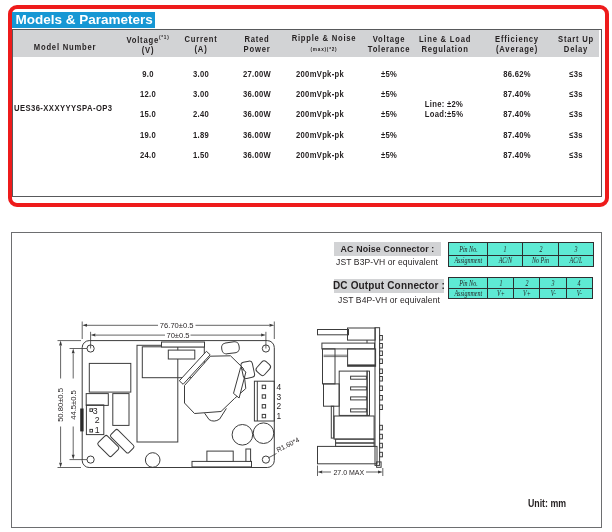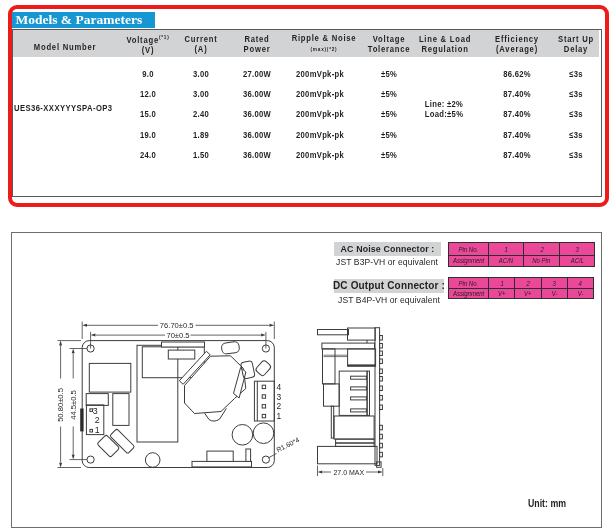--- a/index.html
+++ b/index.html
@@ -5,23 +5,23 @@
   html,body{margin:0;padding:0;background:#fff;}
   #page{position:relative;width:612px;height:532px;background:#fff;overflow:hidden;
         font-family:"Liberation Sans",sans-serif;color:#231f20;}
   .abs{position:absolute;}
   .c{position:absolute;transform:translate(-50%,-50%) scaleX(0.85);font-weight:bold;
      font-size:9px;letter-spacing:0.35px;white-space:nowrap;color:#231f20;line-height:10px;text-align:center;}
   .hd{position:absolute;transform:translate(-50%,-50%) scaleX(0.85);font-weight:bold;
       font-size:9px;letter-spacing:0.9px;white-space:nowrap;color:#231f20;line-height:9.5px;text-align:center;}
   .bluebar{position:absolute;background:#1697d4;color:#fff;font-weight:bold;
            font-size:13.5px;line-height:16.5px;padding-left:4px;white-space:nowrap;}
-  .bluebar span{display:inline-block;transform:scaleX(1);transform-origin:left center;font-family:Liberation Serif, serif;}
+  .bluebar span{display:inline-block;transform:scaleX(1);transform-origin:left center;}
   sup{font-size:5.5px;vertical-align:4px;}
-  table.pins{border-collapse:collapse;border:1.2px solid #2e2e30;background:#ec4899;table-layout:fixed;}
+  table.pins{border-collapse:collapse;border:1.2px solid #2e2e30;background:#5eead4;table-layout:fixed;font-family:Liberation Serif, serif;}
   table.pins td{border:1.2px solid #2e2e30;font-size:7.5px;font-style:italic;text-align:center;
                 padding:0;white-space:nowrap;color:#231f20;vertical-align:middle;}
   table.pins td span{display:inline-block;transform:scaleX(0.8);}
   table.pins tr.r1 td{height:12px;}
   table.pins tr.r2 td{height:9.5px;}
   table.pins.dc tr.r1 td{height:10px;}
   table.pins.dc tr.r2 td{height:7px;}
 </style>
 </head>
 <body>

